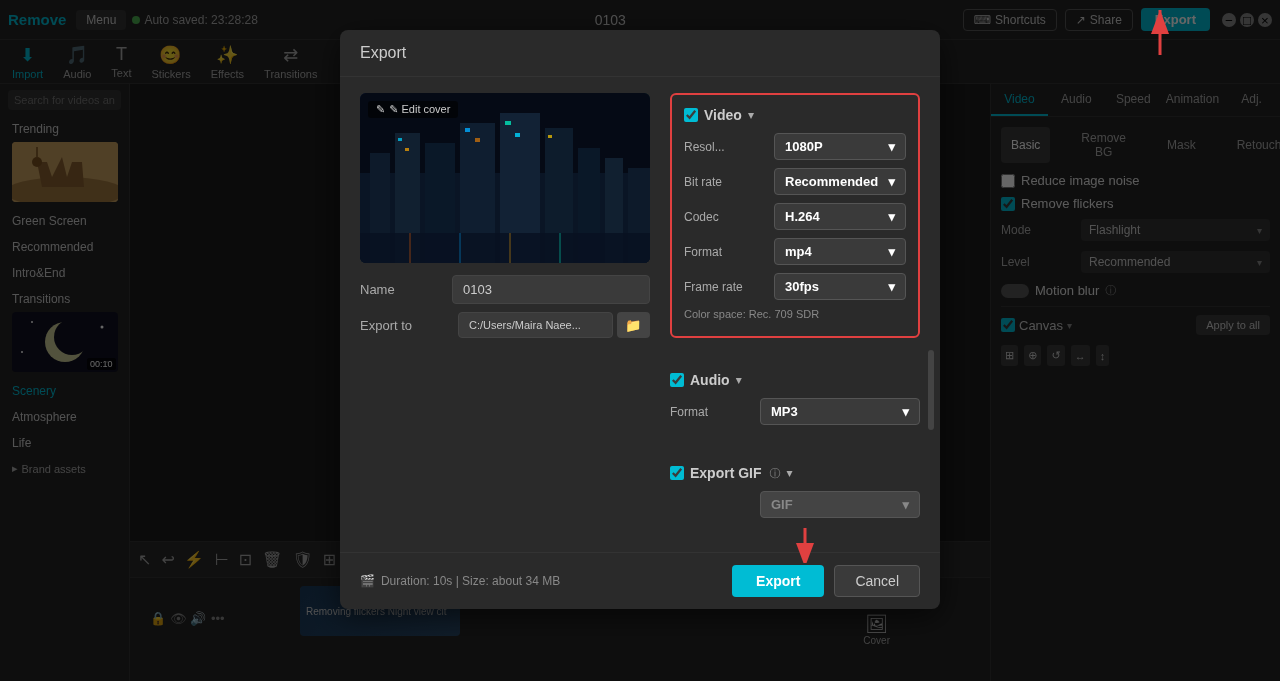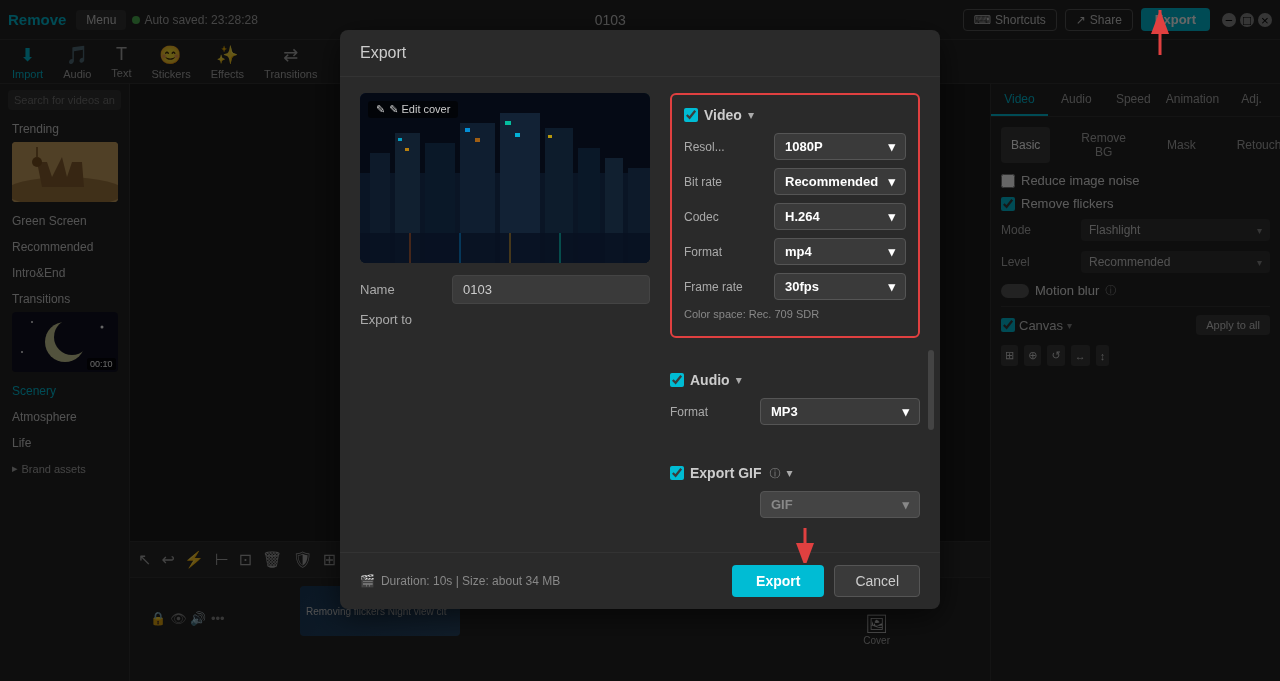--- a/index.html
+++ b/index.html
@@ -390,20 +390,24 @@
           </div>
         </div>
         <div style="height:12px;"></div>
         <div class="form-row">
           <span class="form-label">Name</span>
           <input type="text" class="form-input" value="0103" style="">
         </div>
         <div style="height:8px;"></div>
         <div class="form-row">
           <span class="form-label">Export to</span>
+          <div class="form-input-with-btn">
+            <div class="path-input">C:/Users/Maira Naee...</div>
+            <button class="folder-btn">📁</button>
+          </div>
         </div>
       </div>
 
       <div class="dialog-right">
 
         <div class="video-section">
           <div class="section-header">
             <input type="checkbox" class="section-cb" checked="" style="">
             <span class="section-title">Video</span>
             <span class="section-arrow">▾</span>

